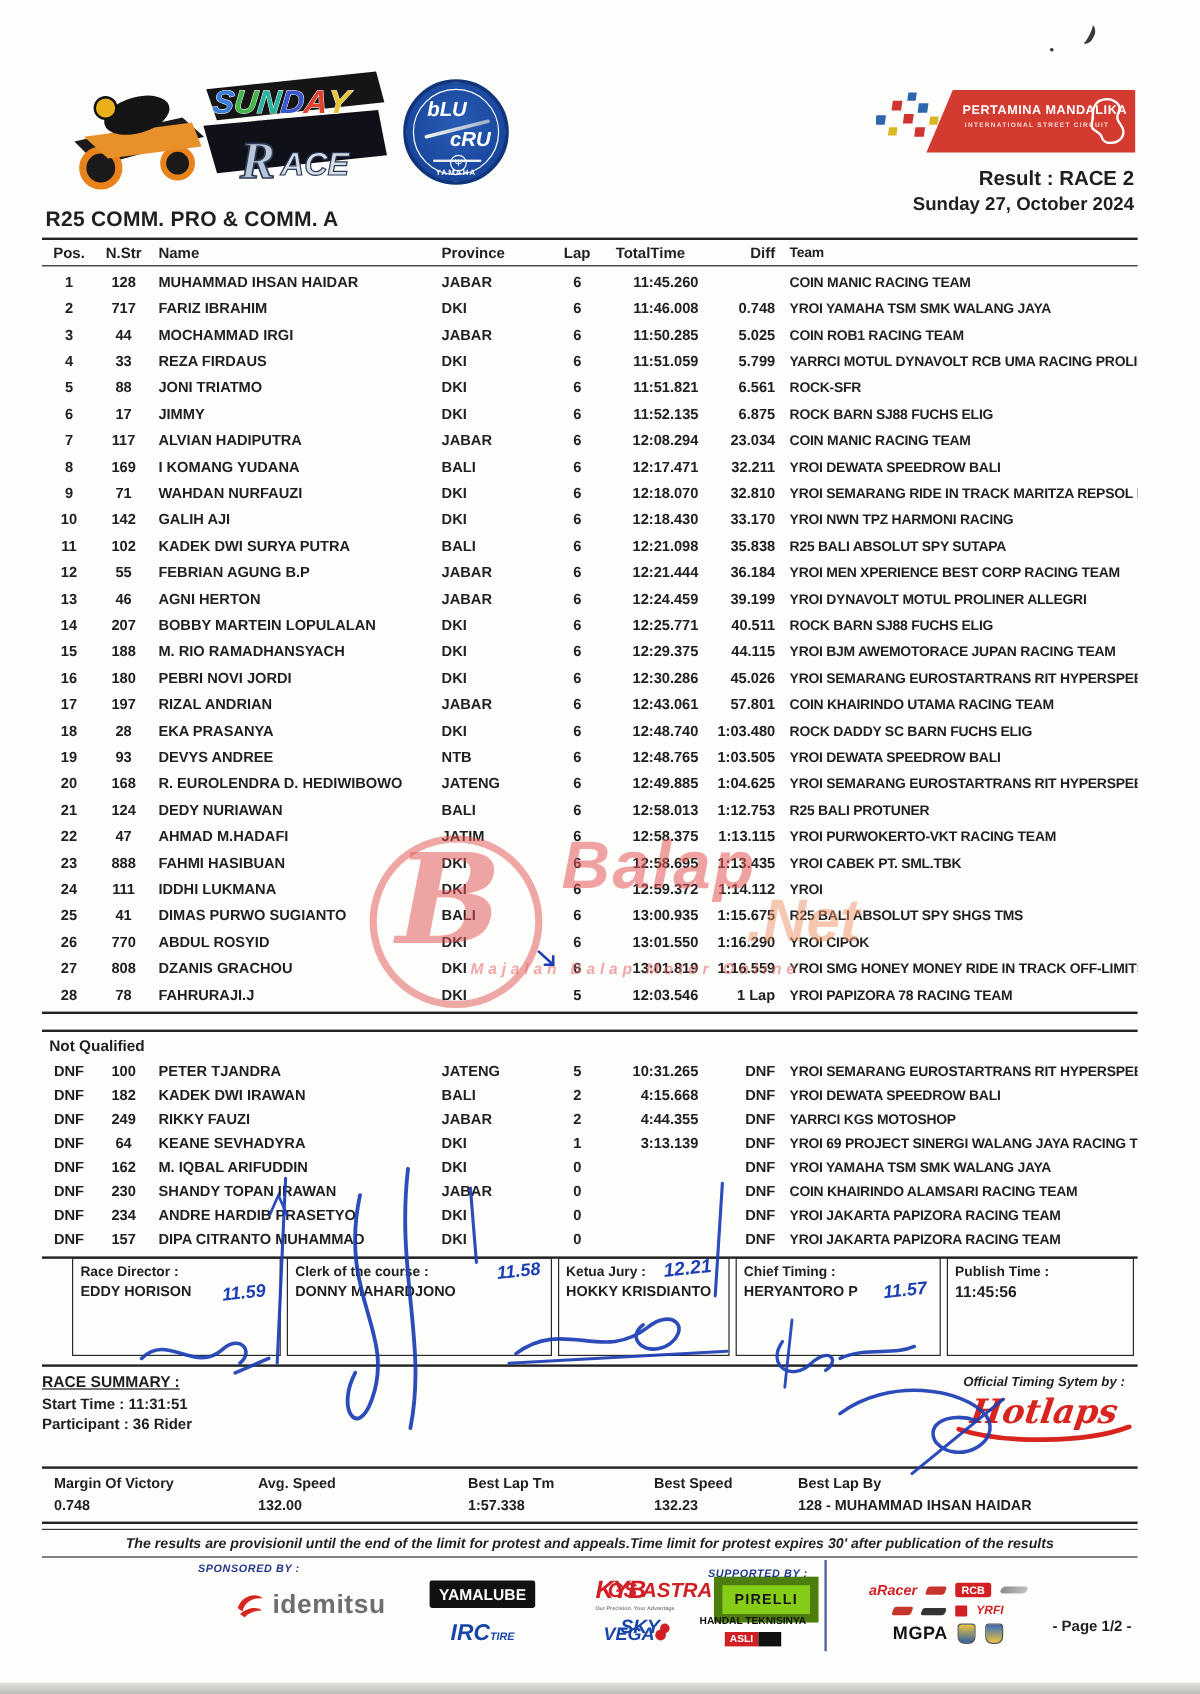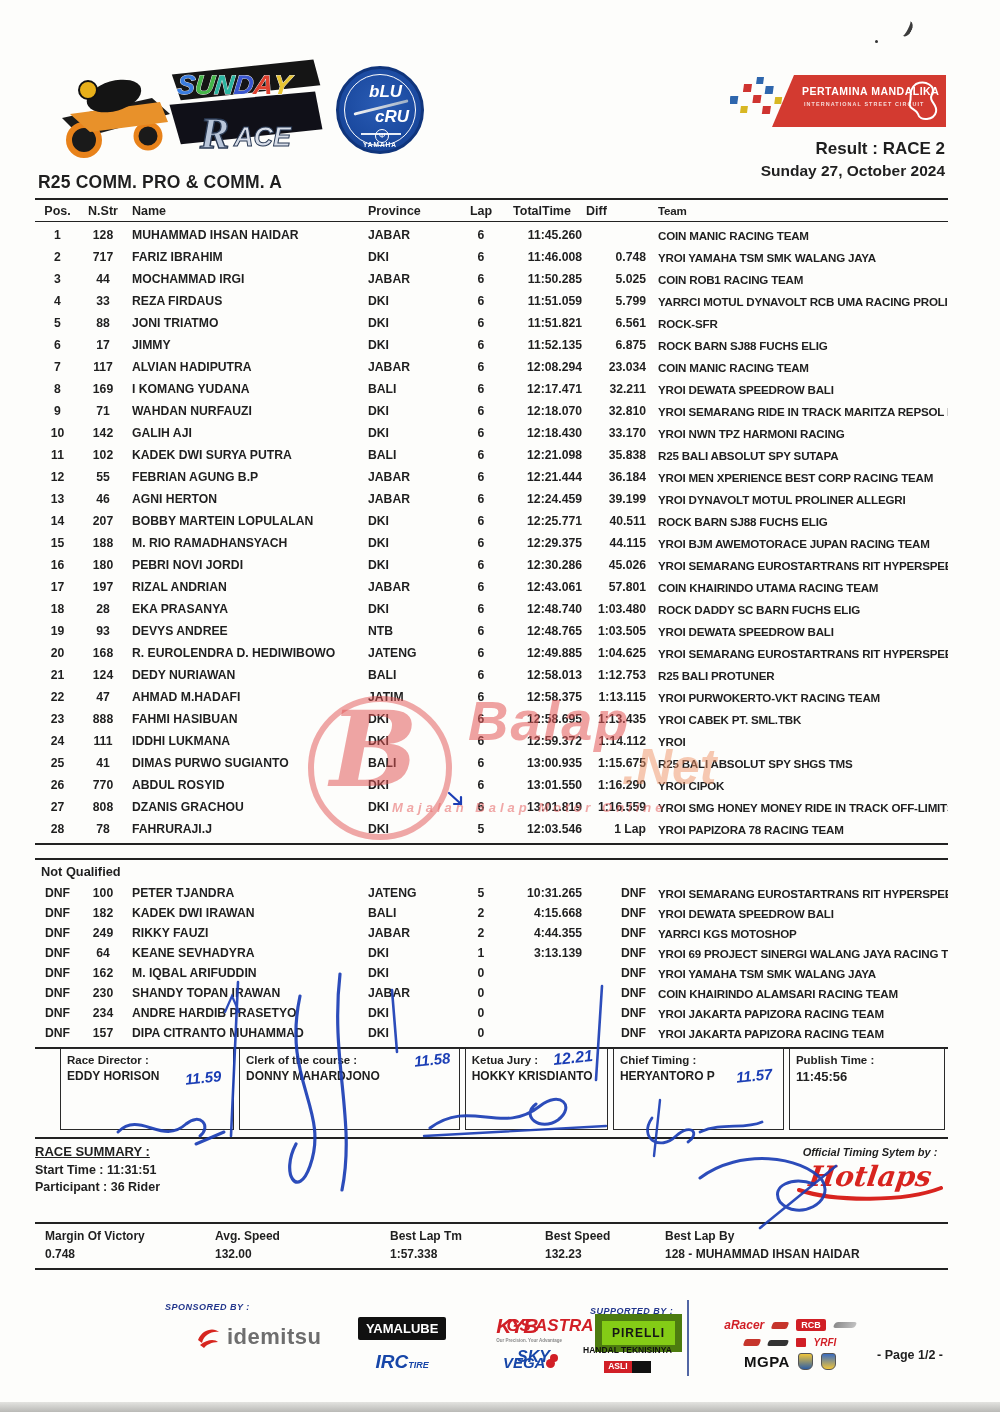--- a/index.html
+++ b/index.html
@@ -16,21 +16,21 @@
             border-radius:60% 60% 60% 60%;transform:rotate(27deg);opacity:.85;}
   .pen-dot{right:122px;top:40px;width:3px;height:3px;background:#333;border-radius:50%;}
 
   
   .sr-logo{left:52px;top:58px;width:272px;height:104px;}
   
   .blu{left:336px;top:66px;width:88px;height:88px;border-radius:50%;
        background:radial-gradient(circle at 50% 42%,#2a5cb4 0%,#1b4aa0 60%,#143c88 100%);
        border:3px solid #10357c;box-sizing:border-box;}
   .blu::before{content:"";position:absolute;inset:5px;border:1.6px solid #fff;border-radius:50%;}
-  .blu .b1{position:absolute;left:30px;top:13px;color:#fff;font-style:italic;font-weight:800;font-size:17px;}
+  .blu .b1{position:absolute;left:17px;top:13px;color:#fff;font-style:italic;font-weight:800;font-size:17px;}
   .blu .sw{position:absolute;left:14px;top:37px;width:56px;height:3px;
            background:linear-gradient(90deg,#f3f3f3,#9fb0c6);transform:rotate(-14deg);border-radius:2px;}
   .blu .b2{position:absolute;left:36px;top:38px;color:#fff;font-style:italic;font-weight:800;font-size:17px;}
   .blu .yline{position:absolute;left:22px;top:64px;width:40px;height:1.5px;background:#fff;opacity:.9;}
   .blu .fork{position:absolute;left:36px;top:60px;width:12px;height:12px;border:1.2px solid #fff;border-radius:50%;
              color:#fff;font-size:8px;line-height:11px;text-align:center;}
   .blu .ytxt{position:absolute;left:0;right:0;top:72px;text-align:center;color:#fff;font-weight:700;font-size:6.5px;letter-spacing:1px;}
 
   
   .tablewrap{left:35px;top:198px;width:913px;}
@@ -198,21 +198,21 @@
   <div class="abs class-title">R25 COMM. PRO &amp; COMM. A</div>
 
   <div class="abs tablewrap">
     <div class="thead">
       <span class="c-pos">Pos.</span>
       <span class="c-nstr">N.Str</span>
       <span class="c-name">Name</span>
       <span class="c-prov">Province</span>
       <span class="c-lap" style="text-align:center;">Lap</span>
       <span class="c-tt" style="text-align:center;">TotalTime</span>
-      <span class="c-diff" style="text-align:left;">Diff</span>
+      <span class="c-diff" style="text-align:right;">Diff</span>
       <span class="c-team">Team</span>
     </div>
     <div class="tbody">
 
         <div class="trow">
           <span class="c-pos">1</span>
           <span class="c-nstr">128</span>
           <span class="c-name">MUHAMMAD IHSAN HAIDAR</span>
           <span class="c-prov">JABAR</span>
           <span class="c-lap">6</span>
@@ -670,20 +670,21 @@
     <div class="stat st4">
       <div class="sl">Best Speed</div>
       <div class="sv">132.23</div>
     </div>
     <div class="stat st5">
       <div class="sl">Best Lap By</div>
       <div class="sv">128 - MUHAMMAD IHSAN HAIDAR</div>
     </div>
   </div>
 
+  <div class="abs disclaimer">The results are provisionil until the end of the limit for protest and appeals.Time limit for protest expires 30' after publication of the results</div>
 
   <div class="abs footer">
     <span class="sp-label">SPONSORED BY :</span>
     <div class="idemitsu">
       <svg width="26" height="26" viewBox="0 0 26 26">
         <path d="M3,16 C7,5 19,3 24,8 C16,7 9,11 7,19 Z" fill="#d6261f"></path>
         <path d="M5,21 C12,15 20,15 23,18 C17,18 11,21 9,24 Z" fill="#d6261f"></path>
       </svg>
       <span class="itxt">idemitsu</span>
     </div>

